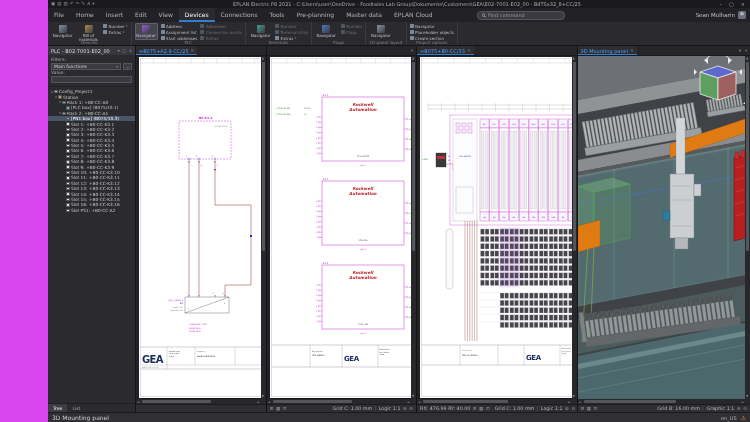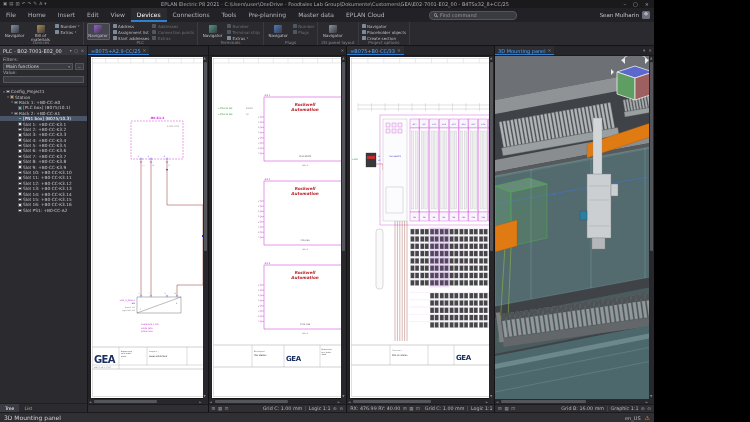--- a/index.html
+++ b/index.html
@@ -1,18 +1,18 @@
 <!DOCTYPE html>
 <html><head>
 <meta charset="utf-8">
 <style>
   * { margin:0; padding:0; box-sizing:border-box; }
   body { font-family:"DejaVu Sans","Liberation Sans",sans-serif; background:#000; }
-  .app { width:654px; height:422px; position:relative; overflow:hidden; background:#d946ef;
-         display:flex; flex-direction:column; color:#c8c8cc; }
+  .app { width:750px; height:422px; position:relative; overflow:hidden; background:#d946ef;
+         display:flex; flex-direction:column; color:#c8c8cc;padding-left:48px; }
 
   
   .titlebar { height:8px; background:#1a1a1d; display:flex; align-items:center; padding:0 3px; flex:none; }
   .qat { display:flex; gap:2px; font-size:4.5px; color:#8d8d94; line-height:8px; }
   .qat span { cursor:default; }
   .titletext { flex:1; text-align:center; font-size:5px; color:#a9a9af; line-height:8px;
                white-space:nowrap; overflow:hidden; }
   .wincontrols { display:flex; gap:7px; font-size:5px; color:#b8b8bc; line-height:8px; padding-right:2px; }
 
   

